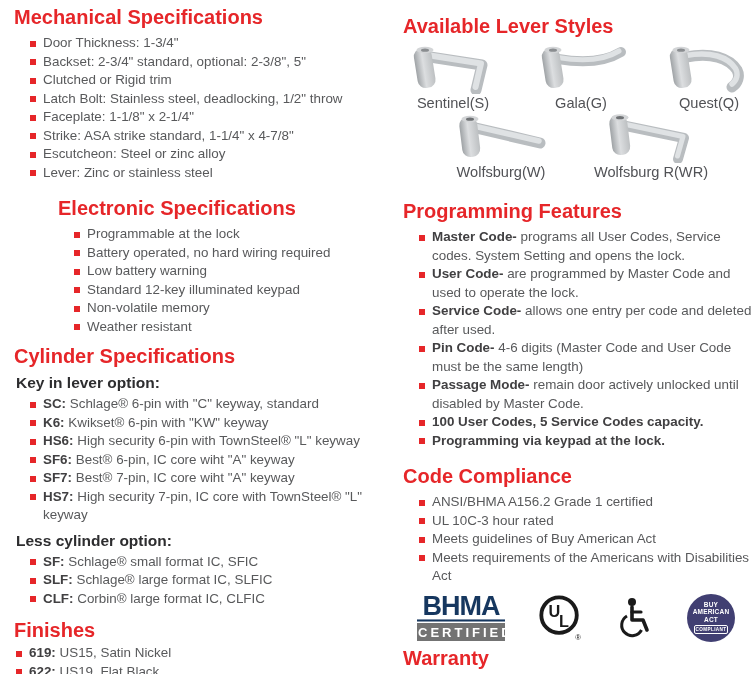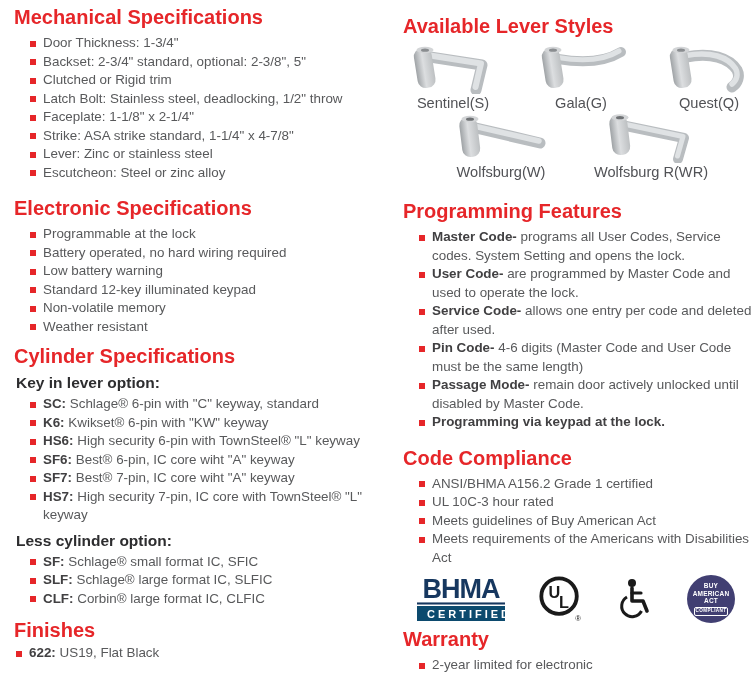--- a/index.html
+++ b/index.html
@@ -24,21 +24,21 @@
   ul.speclist li {
     position:relative; padding-left:13px;
     font-size:13.4px; line-height:18.5px; color:#58595b;
   }
   .sq {
     position:absolute; left:0; top:6.5px;
     width:6px; height:6px; background:#e62629; display:inline-block;
   }
   .pfx { font-weight:bold; color:#414042; }
 
-  .mt-elec { margin-top:15px; }
+  .mt-elec { margin-top:15px;margin-left:44px; }
   .mt-cyl  { margin-top:9px;  }
   .mt-fin  { margin-top:11px; }
   .mt-prog { margin-top:20px;  }
   .mt-comp { margin-top:15px; }
   .mt-warr { margin-top:5px;  }
 
   
   .lever-row1 { display:flex; margin-top:5px;gap:28px; }
   .lever-row1 .lever-cell { width:114px; text-align:center; }
   .lever-row2 { display:flex; justify-content:center; margin-top:2px; }
@@ -56,22 +56,22 @@
     display:flex; align-items:center; justify-content:center;
     gap:32px; margin-top:8px; height:48px;
   }
   .bhma { width:88px; }
   .bhma-word {
     font-weight:bold; font-size:27px; line-height:23px; color:#16375f;
     letter-spacing:-1px; border-bottom:2px solid #16375f; padding-bottom:1px;
     text-align:center; transform:scaleY(1.04);
   }
   .bhma-bar {
-    background:#0c4a6e; color:#ffffff; font-size:11px; font-weight:bold;
-    letter-spacing:3px; text-align:center; padding:2px 0 1px 10px; margin-top:2px;
+    background:#737373; color:#ffffff; font-size:13px; font-weight:bold;
+    letter-spacing:3px; text-align:center; padding:2px 0 1px 1px; margin-top:2px;
   }
   .baa {
     width:48px; height:48px; border-radius:50%; background:#413f72;
     color:#fff; text-align:center; font-weight:bold;
     display:flex; flex-direction:column; justify-content:center; gap:0;
   }
   .baa div { font-size:6.5px; line-height:7.5px; letter-spacing:0.2px; }
   .baa .baa-band {
     font-size:4.6px; line-height:6px; border:1px solid #fff; border-radius:2px;
     margin:2px 7px 0 7px; padding:0.5px 0; letter-spacing:0.4px;
@@ -84,22 +84,22 @@
 
   <div>
     <h2 class="h-red">Mechanical Specifications</h2>
     <ul class="speclist">
       <li><span class="sq"></span><span>Door Thickness: 1-3/4"</span></li>
       <li><span class="sq"></span><span>Backset: 2-3/4" standard, optional: 2-3/8", 5"</span></li>
       <li><span class="sq"></span><span>Clutched or Rigid trim</span></li>
       <li><span class="sq"></span><span>Latch Bolt: Stainless steel, deadlocking, 1/2" throw</span></li>
       <li><span class="sq"></span><span>Faceplate: 1-1/8" x 2-1/4"</span></li>
       <li><span class="sq"></span><span>Strike: ASA strike standard, 1-1/4" x 4-7/8"</span></li>
+      <li><span class="sq"></span><span>Escutcheon: Steel or zinc alloy</span></li>
       <li><span class="sq"></span><span>Lever: Zinc or stainless steel</span></li>
-      <li><span class="sq"></span><span>Escutcheon: Steel or zinc alloy</span></li>
     </ul>
   </div>
 
   <div class="mt-elec">
     <h2 class="h-red">Electronic Specifications</h2>
     <ul class="speclist">
       <li><span class="sq"></span><span>Programmable at the lock</span></li>
       <li><span class="sq"></span><span>Battery operated, no hard wiring required</span></li>
       <li><span class="sq"></span><span>Low battery warning</span></li>
       <li><span class="sq"></span><span>Standard 12-key illuminated keypad</span></li>
@@ -123,20 +123,21 @@
     <ul class="speclist" style="margin-top:2px">
       <li><span class="sq"></span><span class="pfx">SF:</span><span> Schlage® small format IC, SFIC</span></li>
       <li><span class="sq"></span><span class="pfx">SLF:</span><span> Schlage® large format IC, SLFIC</span></li>
       <li><span class="sq"></span><span class="pfx">CLF:</span><span> Corbin® large format IC, CLFIC</span></li>
     </ul>
   </div>
 
   <div class="mt-fin">
     <h2 class="h-red">Finishes</h2>
     <ul class="speclist" style="margin-top:3px; padding-left:2px">
+      <li><span class="sq"></span><span class="pfx">619:</span><span> US15, Satin Nickel</span></li>
       <li><span class="sq"></span><span class="pfx">622:</span><span> US19, Flat Black</span></li>
 
     </ul>
   </div>
 </div>
 
 <div class="col-right">
 
   <div>
     <h2 class="h-red">Available Lever Styles</h2>
@@ -219,21 +220,21 @@
   </div>
 
   <div class="mt-prog">
     <h2 class="h-red">Programming Features</h2>
     <ul class="speclist">
       <li><span class="sq"></span><span class="pfx">Master Code-</span><span> programs all User Codes, Service codes. System Setting and opens the lock.</span></li>
       <li><span class="sq"></span><span class="pfx">User Code-</span><span> are programmed by Master Code and used to operate the lock.</span></li>
       <li><span class="sq"></span><span class="pfx">Service Code-</span><span> allows one entry per code and deleted after used.</span></li>
       <li><span class="sq"></span><span class="pfx">Pin Code-</span><span> 4-6 digits (Master Code and User Code must be the same length)</span></li>
       <li><span class="sq"></span><span class="pfx">Passage Mode-</span><span> remain door actively unlocked until disabled by Master Code.</span></li>
-      <li><span class="sq"></span><span></span></li>
+      <li><span class="sq"></span><span class="pfx">100 User Codes, 5 Service Codes capacity.</span><span></span></li>
       <li><span class="sq"></span><span class="pfx">Programming via keypad at the lock.</span><span></span></li>
     </ul>
   </div>
 
   <div class="mt-comp">
     <h2 class="h-red">Code Compliance</h2>
     <ul class="speclist">
       <li><span class="sq"></span><span>ANSI/BHMA A156.2 Grade 1 certified</span></li>
       <li><span class="sq"></span><span>UL 10C-3 hour rated</span></li>
       <li><span class="sq"></span><span>Meets guidelines of Buy American Act</span></li>

